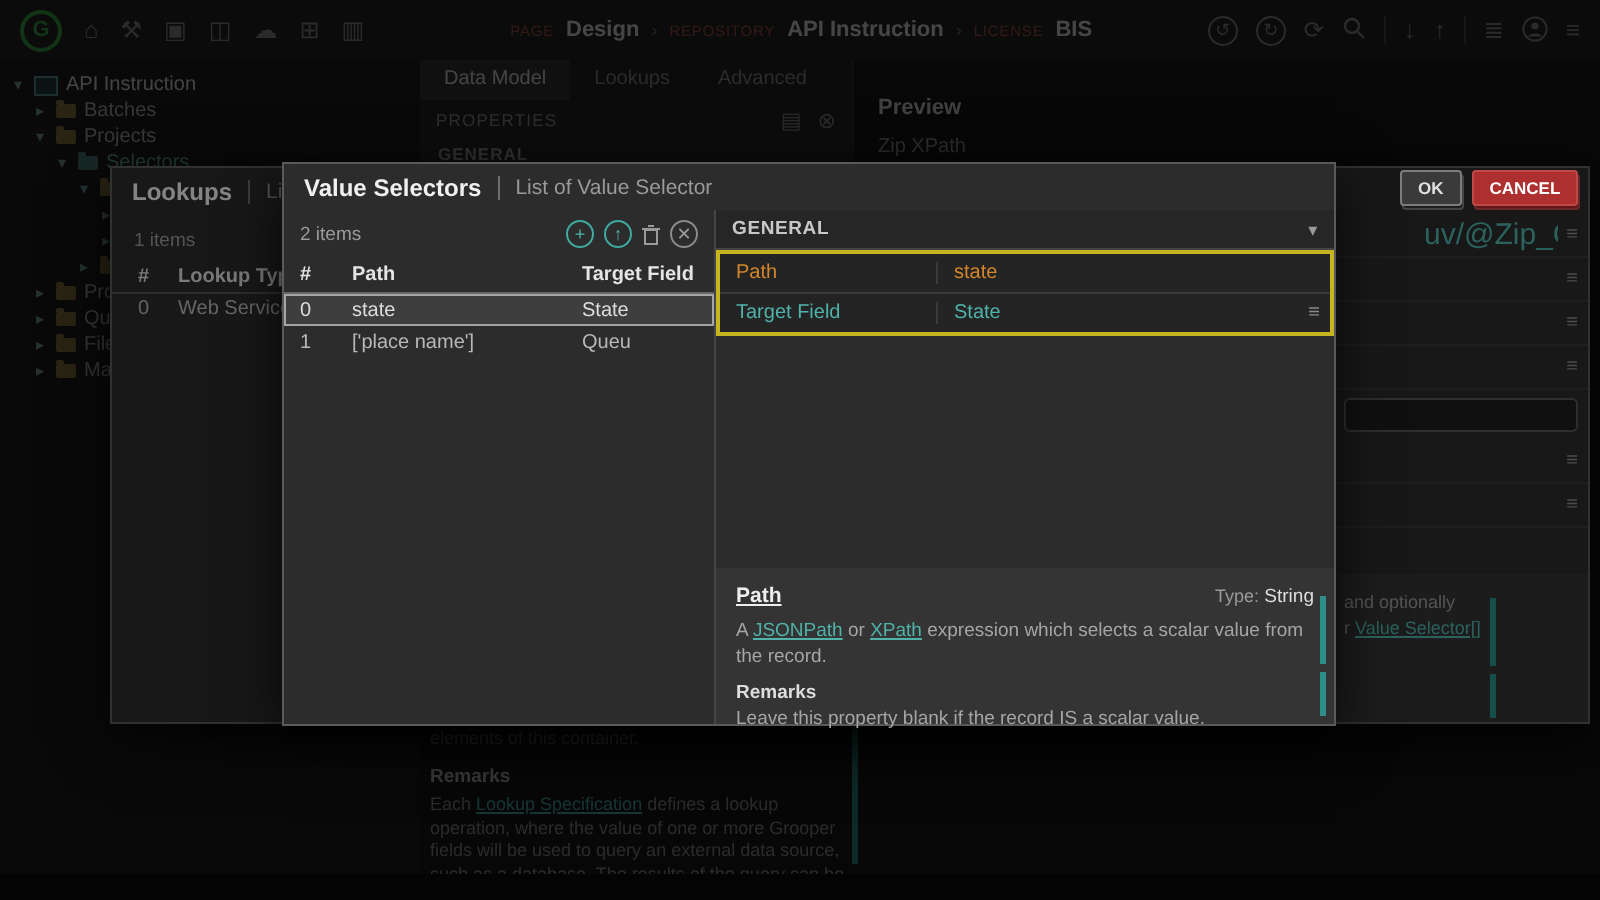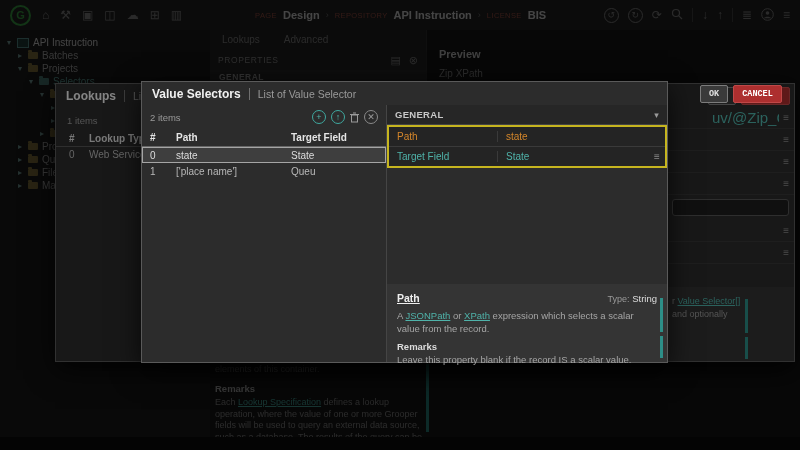--- a/index.html
+++ b/index.html
@@ -63,21 +63,21 @@
   .o2{z-index:15;}
   .dlg{position:absolute;background:#2c2c2c;border:1px solid #5a5a5a;box-shadow:0 8px 26px rgba(0,0,0,.75);box-sizing:border-box;}
   .lookups{left:55px;top:83px;width:740px;height:279px;z-index:10;}
   .vs{left:141px;top:81px;width:527px;height:282px;z-index:20;}
 
   .dlg-header{height:23px;display:flex;align-items:center;padding:0 10px;gap:8px;position:relative;}
   .dlg-title{font-size:12px;font-weight:bold;color:#f0f0f0;white-space:nowrap;}
   .pipe{width:1px;height:12px;background:#6f6f6f;}
   .dlg-sub{font-size:10.5px;color:#9a9a9a;white-space:nowrap;}
 
-  .btn{font-size:8.5px;font-weight:bold;padding:3px 8px;border-radius:2px;font-family:Liberation Mono, monospace;cursor:pointer;}
+  .btn{font-size:8.5px;font-weight:bold;padding:3px 8px;border-radius:2px;font-family:Liberation Sans, sans-serif;cursor:pointer;}
   .btn-ok{background:#3a3a3a;border:1px solid #7c7c7c;color:#e0e0e0;}
   .btn-cancel{background:#ad2f2f;border:1px solid #c04848;color:#fff;}
   .lk-buttons{position:absolute;right:4px;top:3px;display:flex;gap:5px;}
   .float-buttons{position:absolute;top:85px;left:700px;display:flex;gap:5px;z-index:25;}
 
   
   .lk-items{font-size:9.5px;color:#9a9a9a;padding:8px 0 5px 11px;}
   .lk-cols,.lk-row{display:grid;grid-template-columns:20px 1fr;height:15px;align-items:center;
     width:320px;padding-left:13px;font-size:10px;}
   .lk-cols{border-bottom:1px solid #555;font-weight:bold;color:#ddd;}
@@ -88,21 +88,21 @@
   .gmenu{color:#8a8a8a;font-size:10px;line-height:1;}
   .lk-input{height:15px;margin:4px 5px;background:#1e1e1e;border:1px solid #555;border-radius:3px;}
   .lk-help{position:absolute;right:0;bottom:0;width:128px;height:74px;background:#333;
     padding:8px 6px;font-size:9px;color:#9a9a9a;line-height:1.4;box-sizing:border-box;}
   .scroll-seg{position:absolute;width:3px;background:#2d8f88;}
   .lk-seg1{right:46px;top:215px;height:34px;}
   .lk-seg2{right:46px;top:253px;height:22px;}
 
   
   .vs-body{position:absolute;top:23px;left:0;right:0;bottom:0;display:flex;}
-  .vs-list{width:245px;border-right:1px solid #454545;display:flex;flex-direction:column;box-sizing:border-box;}
+  .vs-list{width:216px;border-right:1px solid #454545;display:flex;flex-direction:column;box-sizing:border-box;}
   .vs-toolbar{height:24px;display:flex;align-items:center;padding:0 8px;}
   .vs-count{font-size:9.5px;color:#9a9a9a;}
   .vs-tools{margin-left:auto;display:flex;gap:5px;align-items:center;}
   .tool-circle{width:14px;height:14px;border-radius:50%;border:1px solid #3fa9a0;color:#4fb3aa;
     font-size:9px;display:flex;align-items:center;justify-content:center;box-sizing:border-box;}
   .tool-gray{border-color:#8a8a8a;color:#9a9a9a;}
   .tool-plain{display:flex;align-items:center;}
   .vs-cols,.vs-row{display:grid;grid-template-columns:26px 115px 1fr;align-items:center;padding-left:8px;font-size:10px;}
   .vs-cols{height:17px;border-bottom:1px solid #666;font-weight:bold;color:#e5e5e5;}
   .vs-row{height:16px;color:#b8b8b8;}
@@ -241,20 +241,21 @@
       <span class="tree-label">File S</span>
     </div>
     <div class="tree-row" style="padding-left:16px">
       <span class="tree-arrow">▸</span>
       <span class="folder"></span>
       <span class="tree-label">Mach</span>
     </div>
   </nav>
 
   <div class="tabs">
+    <span class="tab active">Data Model</span>
     <span class="tab">Lookups</span>
     <span class="tab">Advanced</span>
   </div>
 
   <div class="props-toolbar">
     <span class="props-title">PROPERTIES</span>
     <span class="pt-icons">
       <span>▤</span>
       <span>⊗</span>
     </span>
@@ -322,22 +323,22 @@
         <span class="val"></span>
         <span class="gmenu">≡</span>
       </div>
       <div class="lk-grid-row">
         <span class="val"></span>
         <span class="gmenu">≡</span>
       </div>
     </div>
 
     <div class="lk-help">
+      <div>and optionally</div>
       <div><span>r </span><a class="link">Value Selector[]</a></div>
-      <div>and optionally</div>
     </div>
     <div class="scroll-seg lk-seg1"></div>
     <div class="scroll-seg lk-seg2"></div>
   </section>
 
   <div class="overlay o2"></div>
 
   <section class="dlg vs">
     <div class="dlg-header">
       <span class="dlg-title">Value Selectors</span>

